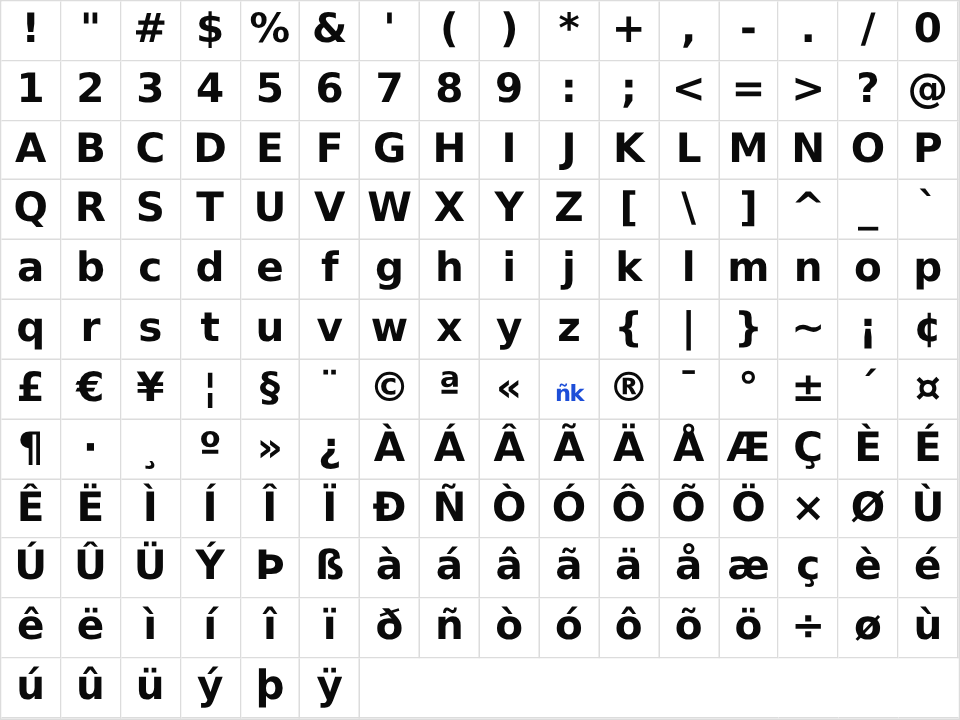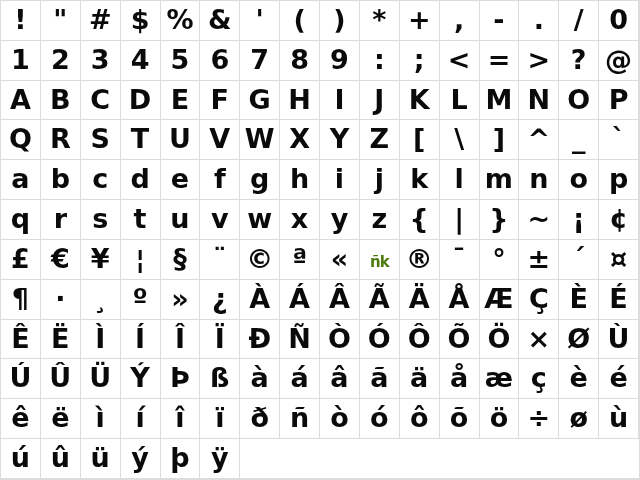--- a/index.html
+++ b/index.html
@@ -147,21 +147,21 @@
     <div class="cell" style="border-color: rgb(220, 220, 220); color: rgb(10, 10, 10);">¢</div>
     <div class="cell" style="border-color: rgb(220, 220, 220); color: rgb(10, 10, 10);">£</div>
     <div class="cell" style="border-color: rgb(220, 220, 220); color: rgb(10, 10, 10);">€</div>
     <div class="cell" style="border-color: rgb(220, 220, 220); color: rgb(10, 10, 10);">¥</div>
     <div class="cell" style="border-color: rgb(220, 220, 220); color: rgb(10, 10, 10);">¦</div>
     <div class="cell" style="border-color: rgb(220, 220, 220); color: rgb(10, 10, 10);">§</div>
     <div class="cell" style="border-color: rgb(220, 220, 220); color: rgb(10, 10, 10);">¨</div>
     <div class="cell" style="border-color: rgb(220, 220, 220); color: rgb(10, 10, 10);">©</div>
     <div class="cell" style="border-color: rgb(220, 220, 220); color: rgb(10, 10, 10);">ª</div>
     <div class="cell" style="border-color: rgb(220, 220, 220); color: rgb(10, 10, 10);">«</div>
-    <div class="cell lig" style="border-color: rgb(220, 220, 220); color: #4d7c0f;">ñk</div>
+    <div class="cell lig" style="border-color: rgb(220, 220, 220); color: #1d4ed8;">ñk</div>
     <div class="cell" style="border-color: rgb(220, 220, 220); color: rgb(10, 10, 10);">®</div>
     <div class="cell" style="border-color: rgb(220, 220, 220); color: rgb(10, 10, 10);">¯</div>
     <div class="cell" style="border-color: rgb(220, 220, 220); color: rgb(10, 10, 10);">°</div>
     <div class="cell" style="border-color: rgb(220, 220, 220); color: rgb(10, 10, 10);">±</div>
     <div class="cell" style="border-color: rgb(220, 220, 220); color: rgb(10, 10, 10);">´</div>
     <div class="cell" style="border-color: rgb(220, 220, 220); color: rgb(10, 10, 10);">¤</div>
     <div class="cell" style="border-color: rgb(220, 220, 220); color: rgb(10, 10, 10);">¶</div>
     <div class="cell" style="border-color: rgb(220, 220, 220); color: rgb(10, 10, 10);">·</div>
     <div class="cell" style="border-color: rgb(220, 220, 220); color: rgb(10, 10, 10);">¸</div>
     <div class="cell" style="border-color: rgb(220, 220, 220); color: rgb(10, 10, 10);">º</div>

